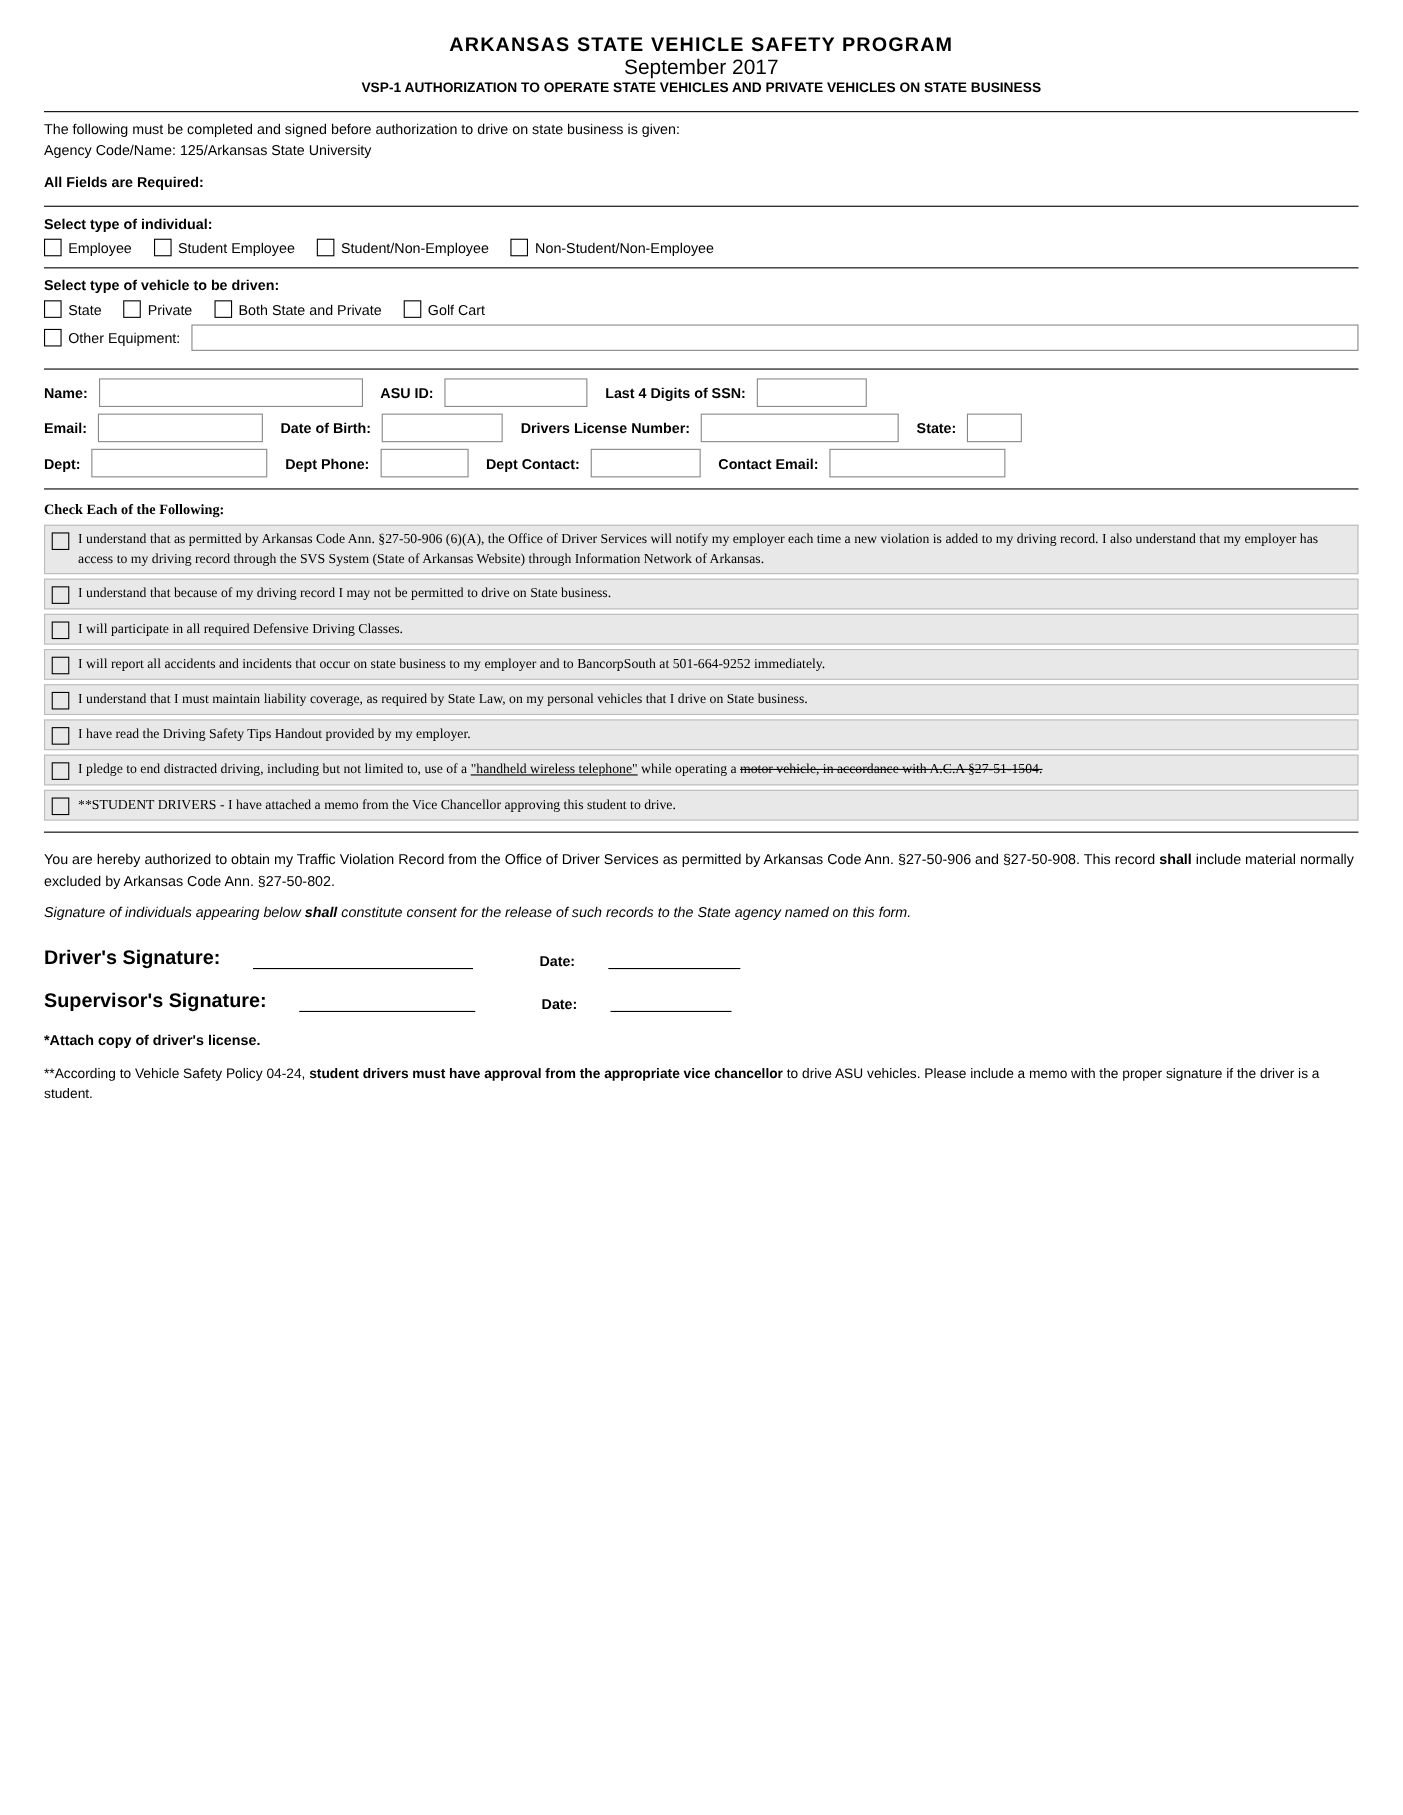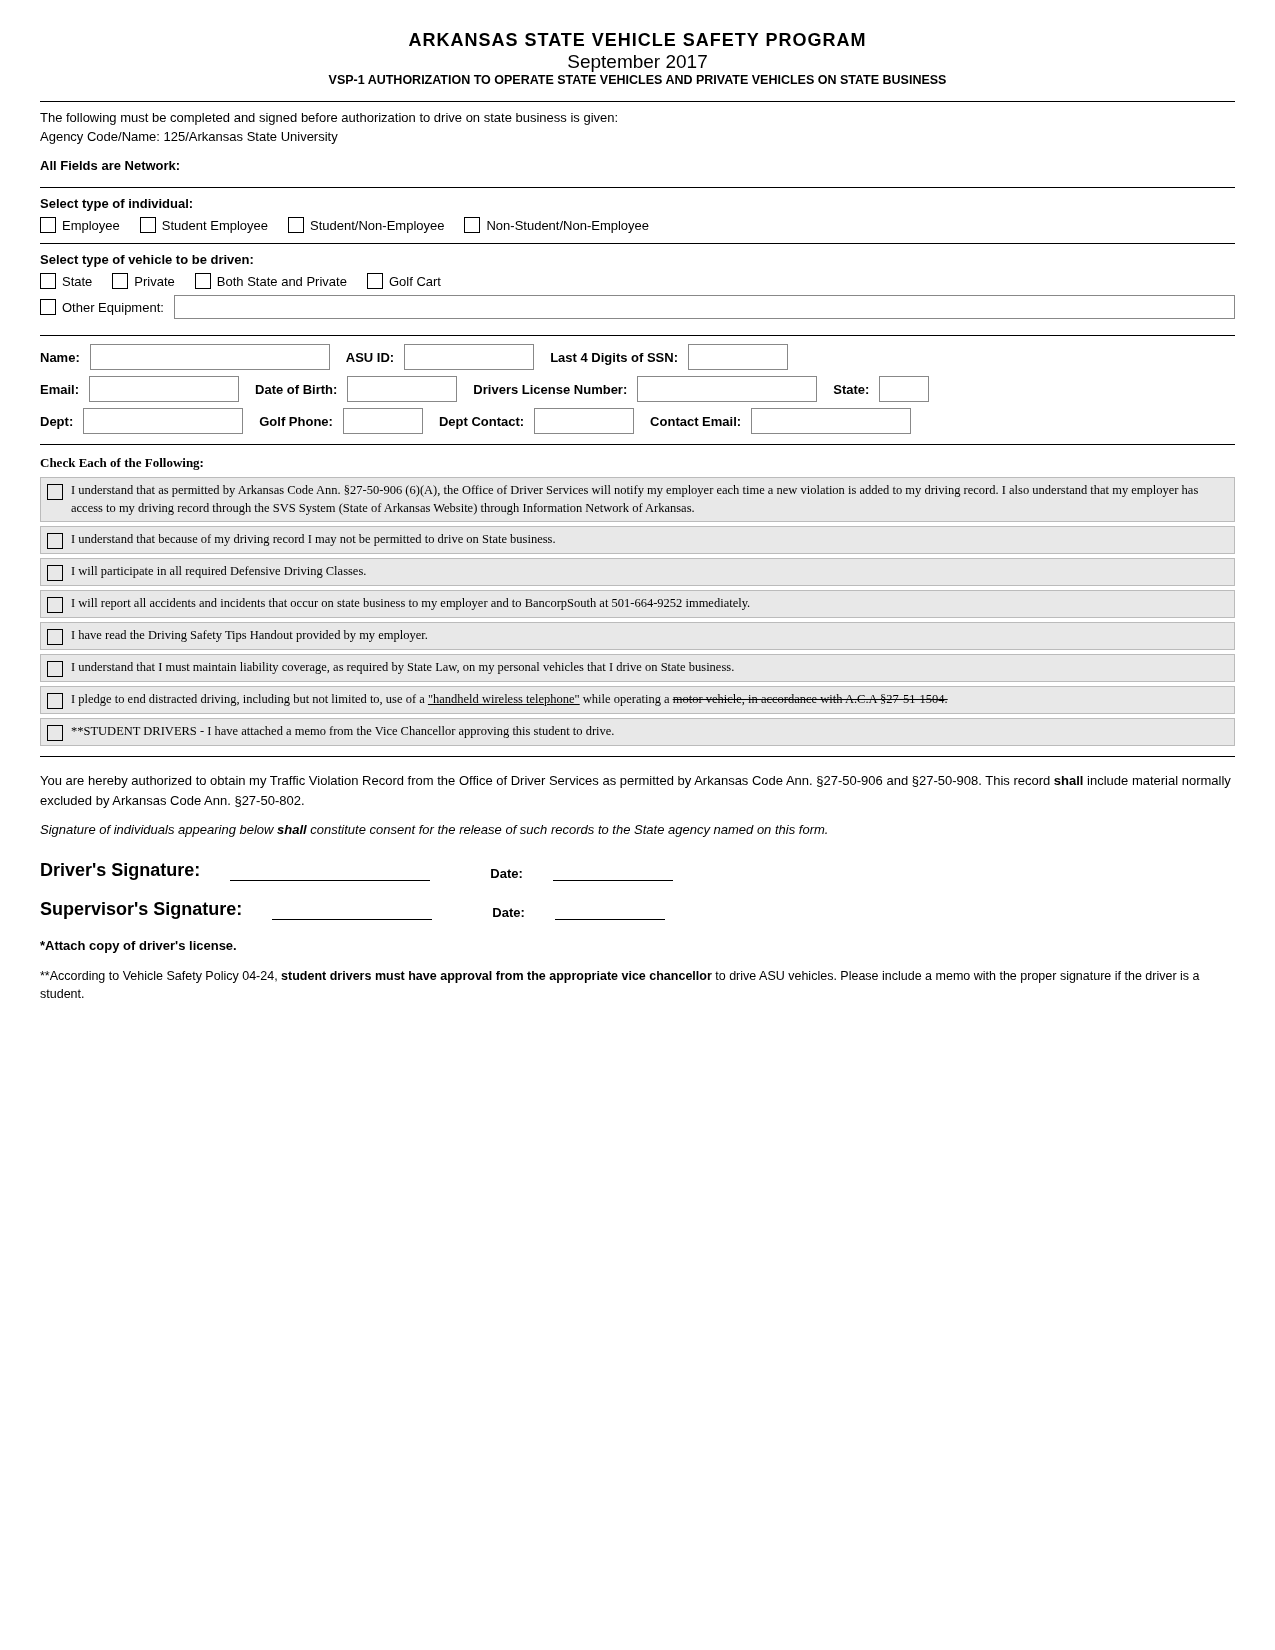--- a/index.html
+++ b/index.html
@@ -159,21 +159,21 @@
 
 <div class="title-main">ARKANSAS STATE VEHICLE SAFETY PROGRAM</div>
 <div class="title-sub">September 2017</div>
 <div class="title-auth">VSP-1 AUTHORIZATION TO OPERATE STATE VEHICLES AND PRIVATE VEHICLES ON STATE BUSINESS</div>
 
 <hr>
 
 <p class="intro-text">The following must be completed and signed before authorization to drive on state business is given:</p>
 <p class="agency">Agency Code/Name: 125/Arkansas State University</p>
 
-<p class="all-fields">All Fields are Network:</p>
+<p class="all-fields">All Fields are Required:</p>
 
 <hr>
 
 <div class="section-label">Select type of individual:</div>
 <div class="checkbox-row">
   <div class="checkbox-item">
     <div class="checkbox-box"></div>
     <span>Employee</span>
   </div>
   <div class="checkbox-item">
@@ -237,21 +237,21 @@
   <div class="field-input dob-input"></div>
   <span style="margin-left:10px;" class="field-label">Drivers License Number:</span>
   <div class="field-input dl-input"></div>
   <span style="margin-left:10px;" class="field-label">State:</span>
   <div class="field-input state-input"></div>
 </div>
 
 <div class="row3" style="margin-bottom:10px;">
   <span class="field-label">Dept:</span>
   <div class="field-input dept-input"></div>
-  <span style="margin-left:10px;" class="field-label">Golf Phone:</span>
+  <span style="margin-left:10px;" class="field-label">Dept Phone:</span>
   <div class="field-input deptphone-input"></div>
   <span style="margin-left:10px;" class="field-label">Dept Contact:</span>
   <div class="field-input deptcontact-input"></div>
   <span style="margin-left:10px;" class="field-label">Contact Email:</span>
   <div class="field-input contactemail-input"></div>
 </div>
 
 <hr>
 
 <div class="check-section">
@@ -272,26 +272,26 @@
     <span>I will participate in all required Defensive Driving Classes.</span>
   </div>
 
   <div class="check-item">
     <div class="checkbox-box"></div>
     <span>I will report all accidents and incidents that occur on state business to my employer and to BancorpSouth at 501-664-9252 immediately.</span>
   </div>
 
   <div class="check-item">
     <div class="checkbox-box"></div>
+    <span>I understand that I must maintain liability coverage, as required by State Law, on my personal vehicles that I drive on State business.</span>
+  </div>
+
+  <div class="check-item">
+    <div class="checkbox-box"></div>
     <span>I have read the Driving Safety Tips Handout provided by my employer.</span>
-  </div>
-
-  <div class="check-item">
-    <div class="checkbox-box"></div>
-    <span>I understand that I must maintain liability coverage, as required by State Law, on my personal vehicles that I drive on State business.</span>
   </div>
 
   <div class="check-item">
     <div class="checkbox-box"></div>
     <span class="distracted-text">I pledge to end distracted driving, including but not limited to, use of a <span style="text-decoration:underline;">"handheld wireless telephone"</span> while operating a <span style="text-decoration:line-through;">motor vehicle, in accordance with A.C.A §27-51-1504.</span></span>
   </div>
 
   <div class="check-item">
     <div class="checkbox-box"></div>
     <span>**STUDENT DRIVERS - I have attached a memo from the Vice Chancellor approving this student to drive.</span>

